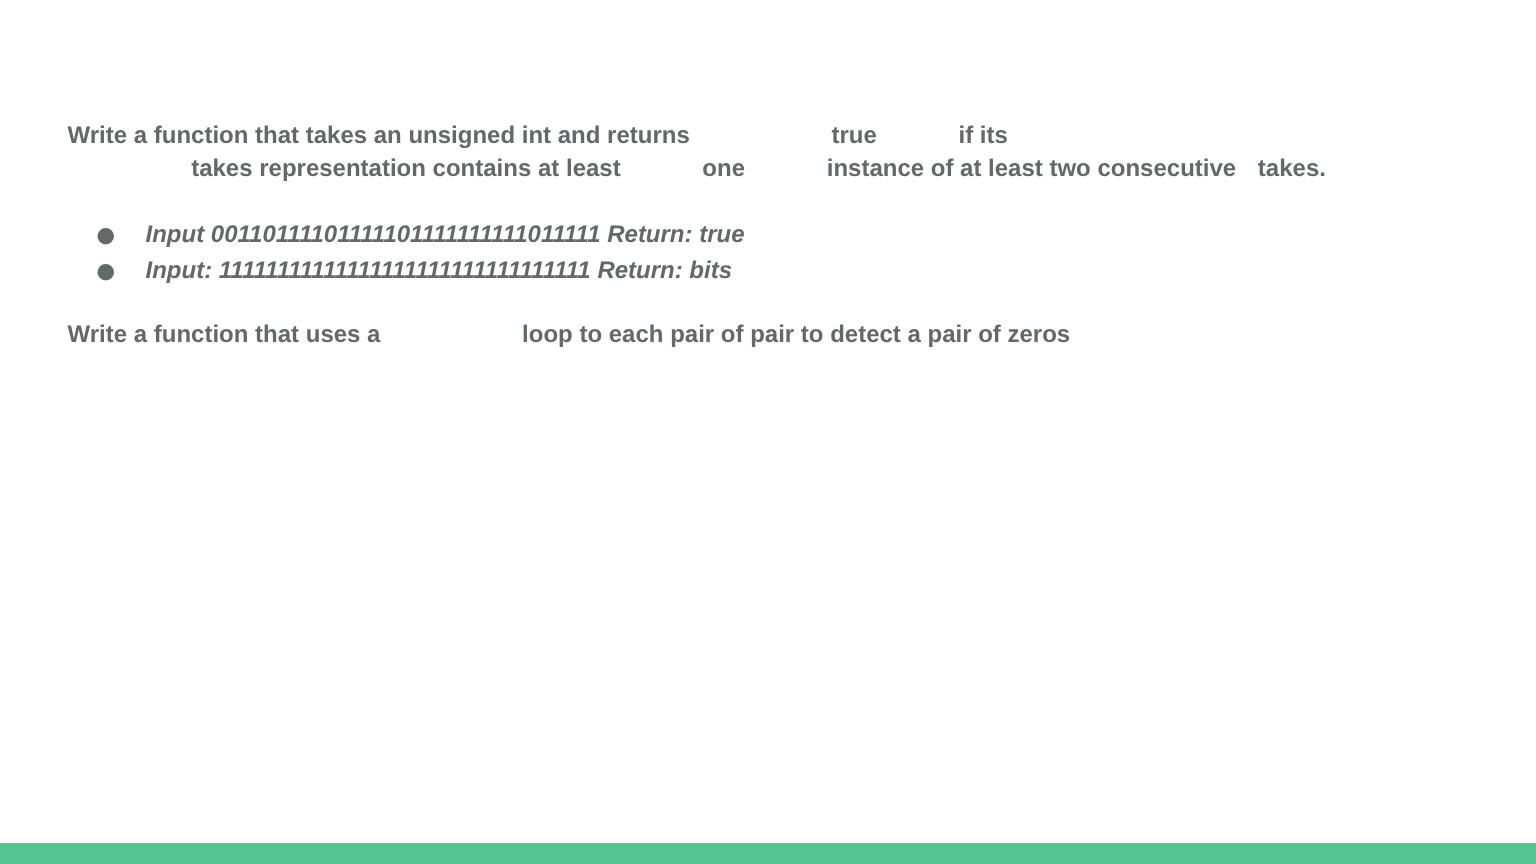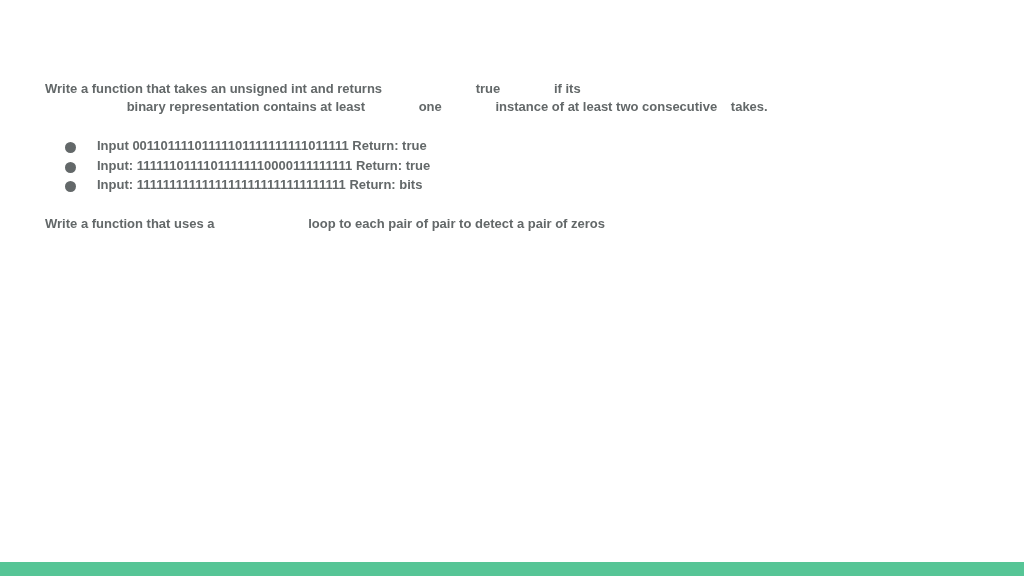--- a/index.html
+++ b/index.html
@@ -11,21 +11,21 @@
       width: 1024px;
       height: 576px;
       background: #ffffff;
       font-family: "Segoe UI", "Helvetica Neue", Arial, sans-serif;
       position: relative;
       overflow: hidden;
     }
     .content {
       padding: 80px 45px 0 45px;
       color: #636869;
-      font-size: 13px;
+      font-size: 16px;
       line-height: 1.4;
       font-weight: 600;
     }
     .para1 {
       margin-bottom: 20px;
     }
     .frag {
       display: inline;
     }
     .examples-label {
@@ -33,20 +33,21 @@
     }
     ul {
       list-style: none;
       padding-left: 20px;
       margin-bottom: 20px;
     }
     ul li {
       position: relative;
       padding-left: 32px;
       line-height: 1.5;
+      font-style: italic;
     }
     ul li::before {
       content: "";
       position: absolute;
       left: 0;
       top: 0.45em;
       width: 11px;
       height: 11px;
       border-radius: 50%;
       background: #636869;
@@ -70,30 +71,29 @@
 </head>
 <body>
 
 <div class="content">
 
   <p class="para1">
     <span class="frag">Write a function that takes an unsigned int and returns</span><span class="sp-lg"></span>
     <span class="frag">true</span><span class="sp-md"></span>
     <span class="frag">if its</span><br>
     <span class="sp-md"></span><span class="sp-sm"></span>
-    <span class="frag">binary representation contains at least</span><span class="sp-md"></span>
+    <span class="frag">takes representation contains at least</span><span class="sp-md"></span>
     <span class="frag">one</span><span class="sp-md"></span>
     <span class="frag">instance of at least two consecutive</span><span class="sp-xs"></span>
     <span class="frag">takes.</span>
   </p>
 
 
   <ul>
     <li>Input 00110111101111101111111111011111 Return: true</li>
-    <li>Input: 11111101111011111110000111111111 Return: true</li>
     <li>Input: 11111111111111111111111111111111 Return: bits</li>
   </ul>
 
   <p class="para2">
     <span class="frag">Write a function that uses a</span><span class="sp-lg"></span>
     <span class="frag">loop to each pair of pair to detect a pair of zeros</span>
   </p>
 
 </div>
 

